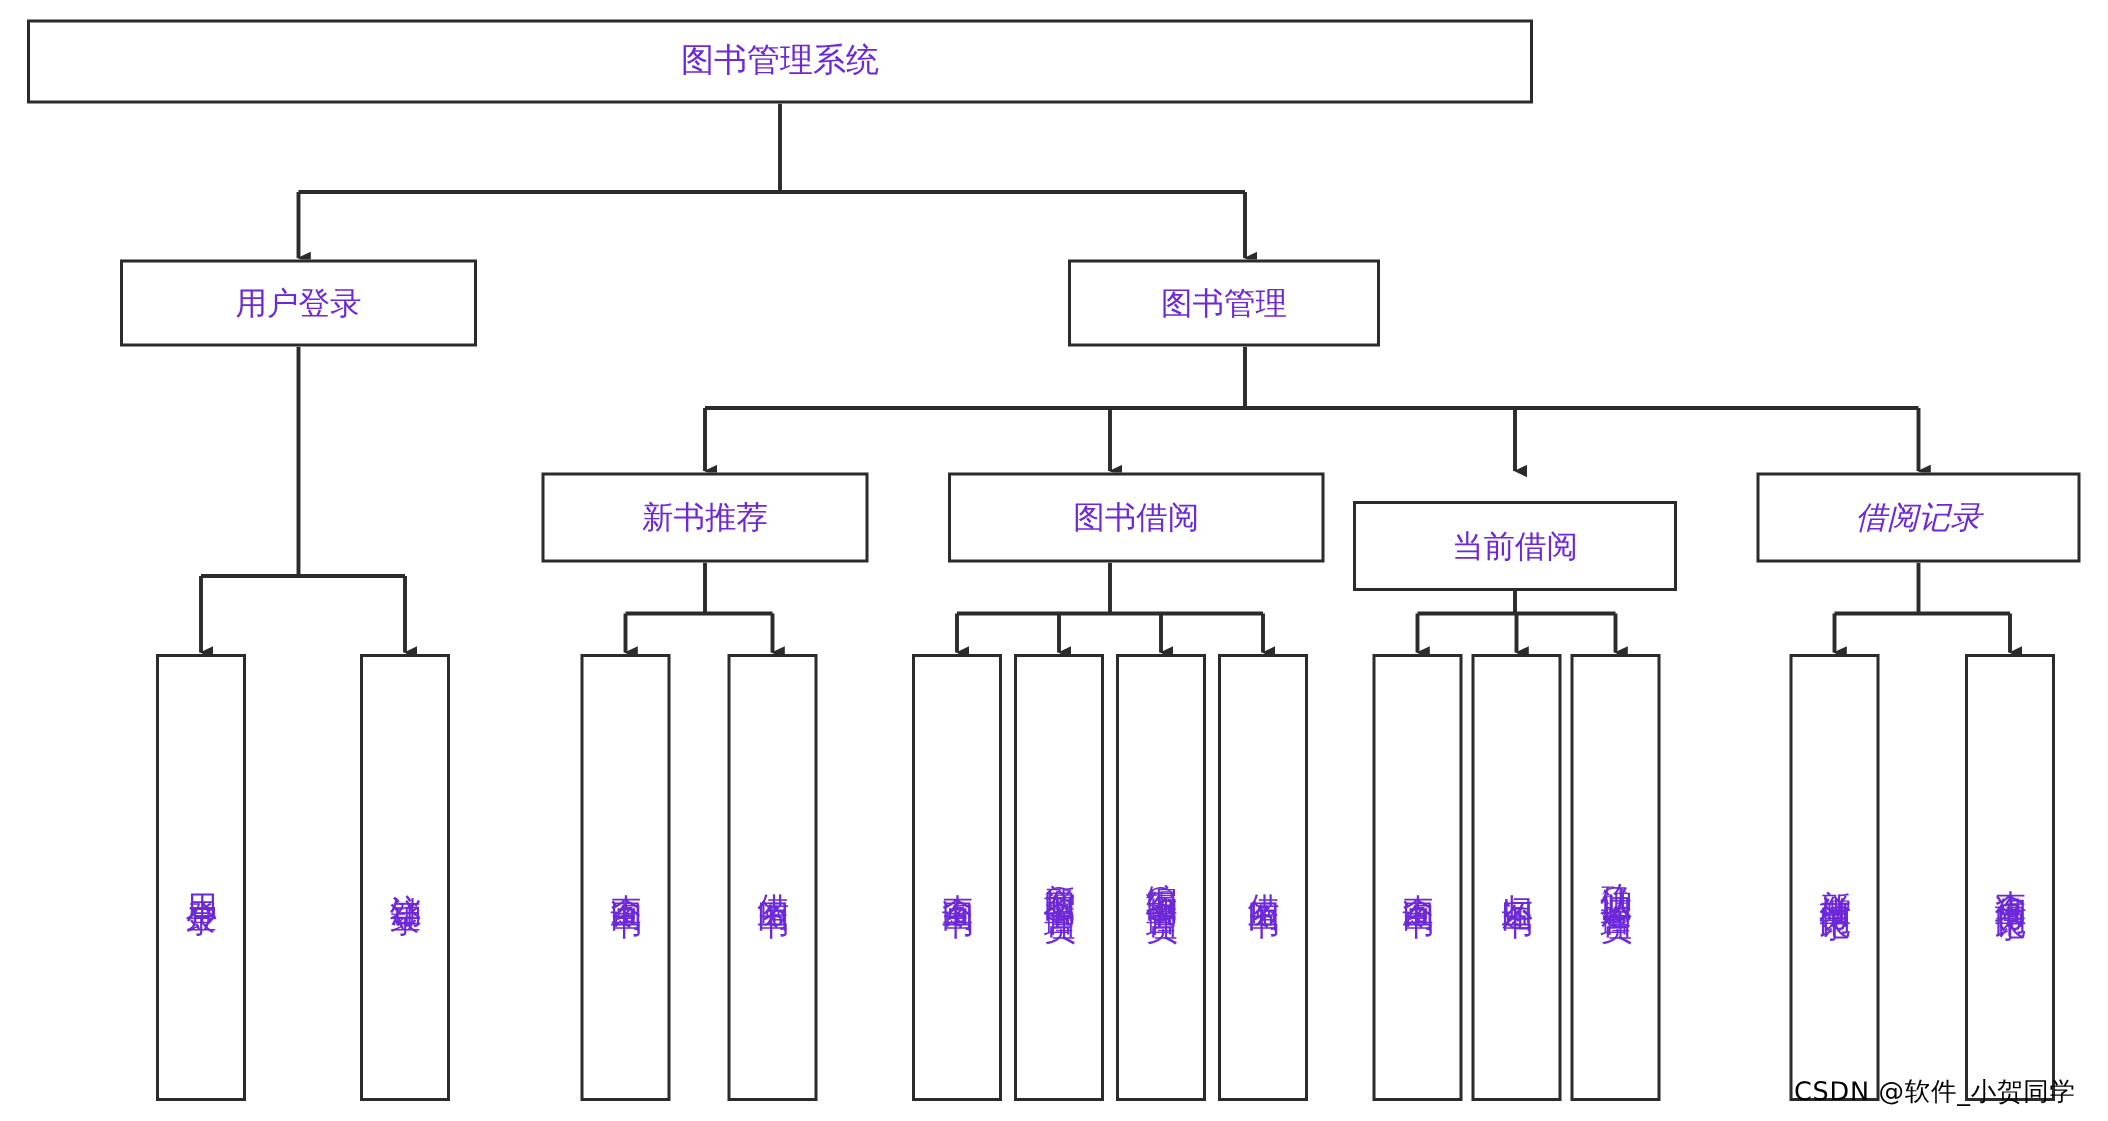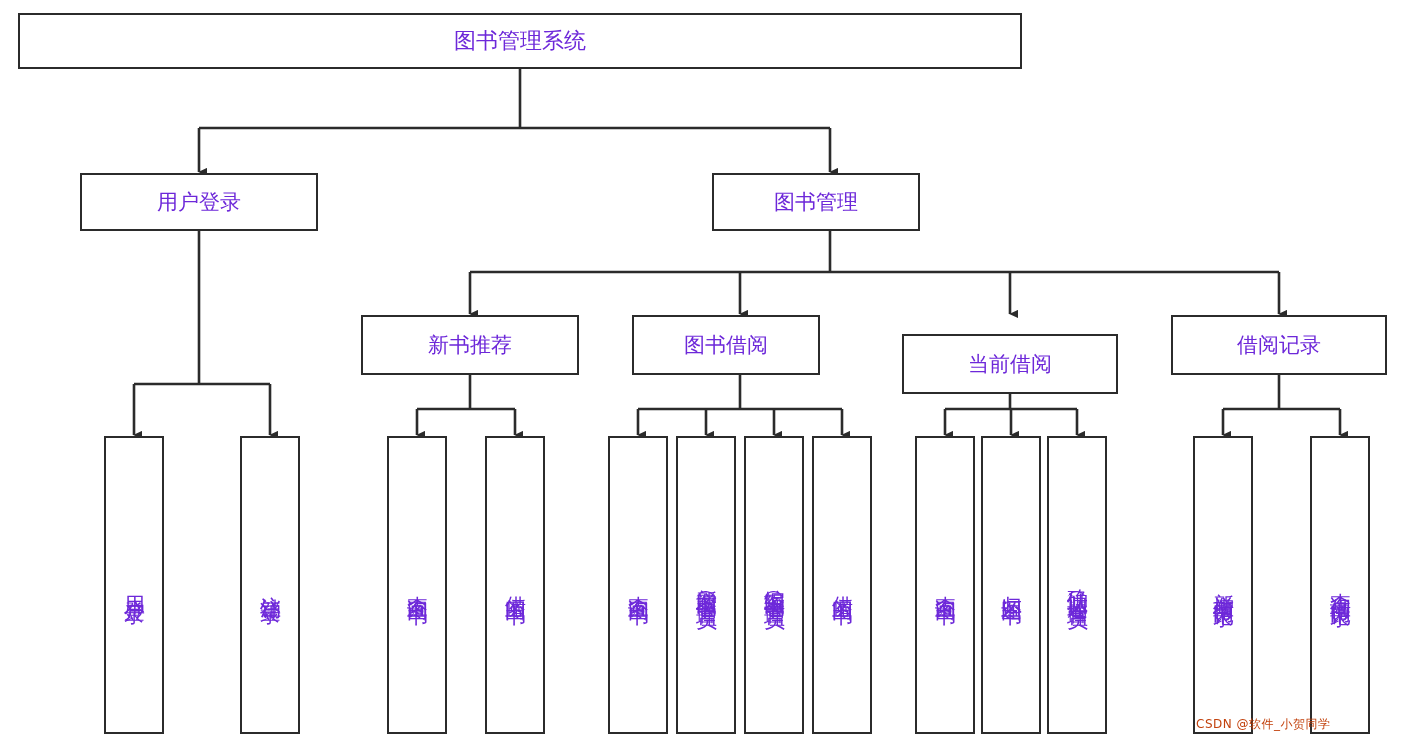--- a/index.html
+++ b/index.html
@@ -50,22 +50,22 @@
   .node.vertical .node-label {
     writing-mode: vertical-rl;
     text-orientation: upright;
     font-size: 21px;
     letter-spacing: 3px;
     line-height: 1;
   }
   .node.root .node-label { font-size: 22px; }
   .watermark {
     position: absolute;
-    color: #c2410c;
-    font-size: 12px;
+    color: #000000;
+    font-size: 17px;
     white-space: nowrap;
     letter-spacing: 0.5px;
   }
 </style>
 </head>
 <body>
 
 <div id="diagram-root">
 
   <svg class="edges" viewBox="0 0 1405 747" xmlns="http://www.w3.org/2000/svg">
@@ -117,27 +117,27 @@
       </div>
       <div class="node horizontal" style="left: 80px; top: 173px; width: 238px; height: 58px;">
         <span class="node-label">用户登录</span>
       </div>
       <div class="node horizontal" style="left: 712px; top: 173px; width: 208px; height: 58px;">
         <span class="node-label">图书管理</span>
       </div>
       <div class="node horizontal" style="left: 361px; top: 315px; width: 218px; height: 60px;">
         <span class="node-label">新书推荐</span>
       </div>
-      <div class="node horizontal" style="left: 632px; top: 315px; width: 188px; height: 60px;">
+      <div class="node horizontal" style="left: 632px; top: 315px; width: 251px; height: 60px;">
         <span class="node-label">图书借阅</span>
       </div>
       <div class="node horizontal" style="left: 902px; top: 315px; width: 216px; height: 60px; margin-top: 19px;">
         <span class="node-label">当前借阅</span>
       </div>
-      <div class="node horizontal" style="left: 1171px; top: 315px; width: 216px; height: 60px;">
+      <div class="node horizontal" style="left: 1171px; top: 315px; width: 216px; height: 60px; font-style: italic;">
         <span class="node-label">借阅记录</span>
       </div>
       <div class="node vertical" style="left: 104px; top: 436px; width: 60px; height: 298px;">
         <span class="node-label">用户登录</span>
       </div>
       <div class="node vertical" style="left: 240px; top: 436px; width: 60px; height: 298px;">
         <span class="node-label">注销登录</span>
       </div>
       <div class="node vertical" style="left: 387px; top: 436px; width: 60px; height: 298px;">
         <span class="node-label">查询图书</span>

